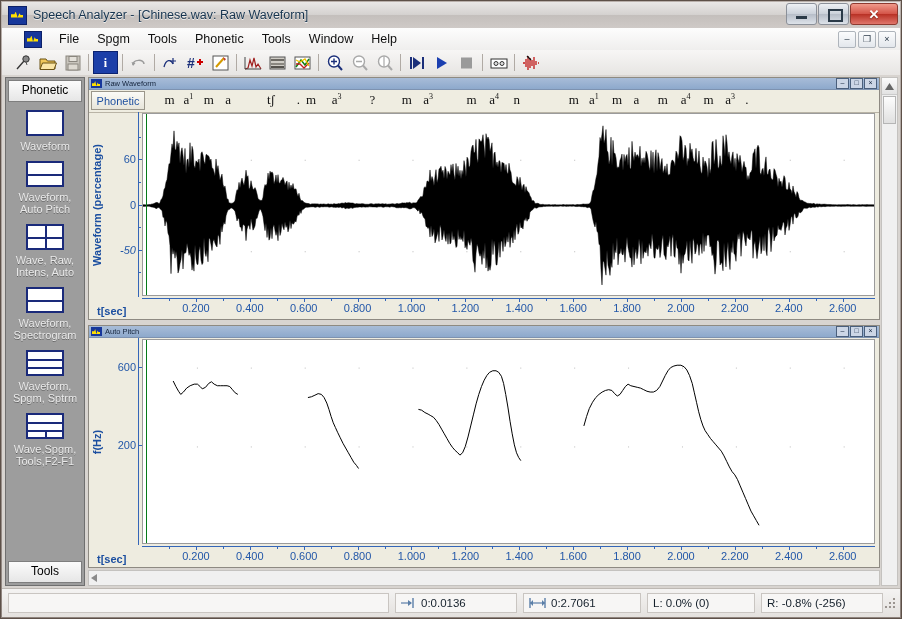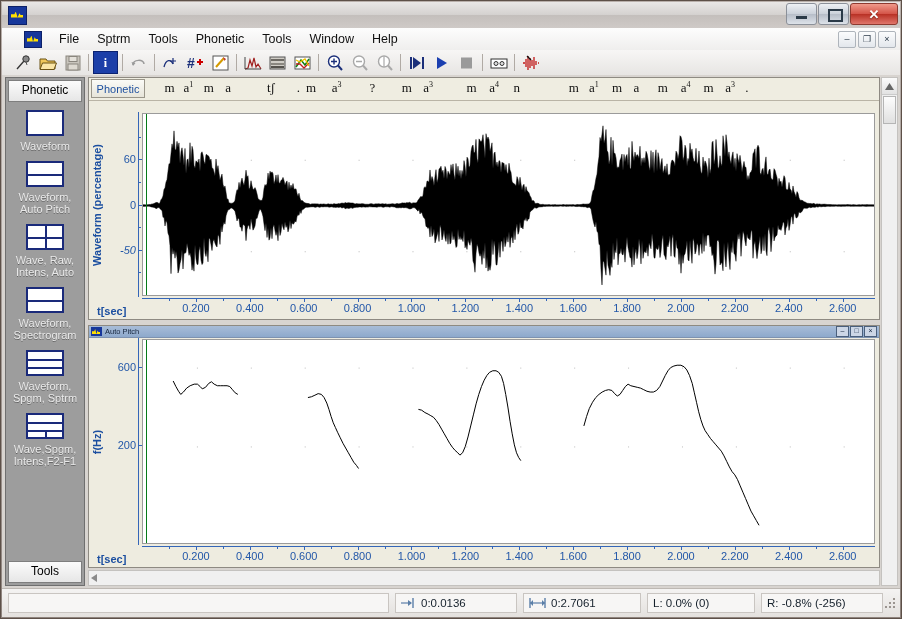--- a/index.html
+++ b/index.html
@@ -234,37 +234,38 @@
   .grip i{position:absolute;width:2px;height:2px;background:#9a948f;}
   svg{display:block;}
 </style>
 </head>
 <body>
 
 <div class="app">
 
   <div class="titlebar">
     <div class="title-icon"></div>
+    <div class="title-text">Speech Analyzer - [Chinese.wav: Raw Waveform]</div>
     <div class="win-btns">
       <div class="wb">
           <span class="min"></span>
         </div>
       <div class="wb">
           <span class="max"></span>
         </div>
       <div class="wb close">
           <span class="g">✕</span>
         </div>
     </div>
   </div>
 
   <div class="menubar">
     <div class="menu-icon"></div>
     <div class="menu-item">File</div>
-    <div class="menu-item">Sptrm</div>
+    <div class="menu-item">Spgm</div>
     <div class="menu-item">Tools</div>
     <div class="menu-item">Phonetic</div>
     <div class="menu-item">Tools</div>
     <div class="menu-item">Window</div>
     <div class="menu-item">Help</div>
     <div class="mdi-btns">
       <div class="mdi-b">–</div>
       <div class="mdi-b">❐</div>
       <div class="mdi-b">×</div>
     </div>
@@ -448,30 +449,39 @@
 Spgm, Sptrm</div>
         </div>
 
         <div class="sb-item">
           <div class="sb-glyph">
             <i style="left:0;right:0;top:7px;height:2px"></i>
             <i style="left:0;right:0;top:15px;height:2px"></i>
             <i style="top:15px;bottom:0;left:17px;width:2px"></i>
           </div>
           <div class="sb-label" style="white-space:pre-line">Wave,Spgm,
-Intens,F2-F1</div>
+Tools,F2-F1</div>
         </div>
 
       </div>
       <div class="sb-foot">Tools</div>
     </div>
 
     <div class="panels">
 
       <div class="panel top">
+        <div class="pcaption">
+          <div class="pcap-icon"></div>
+          <div class="pcap-title">Raw Waveform</div>
+          <div class="pcap-btns">
+            <div class="pcb">–</div>
+            <div class="pcb">□</div>
+            <div class="pcb">×</div>
+          </div>
+        </div>
 
         <div class="phon-row">
           <div class="phon-btn">Phonetic</div>
           <div id="phon-glyphs">
               <div class="phon-glyph" style="left: 75.6011px;">m</div>
               <div class="phon-glyph" style="left: 94.4651px;">a<sup>1</sup></div>
               <div class="phon-glyph" style="left: 114.676px;">m</div>
               <div class="phon-glyph" style="left: 136.235px;">a</div>
               <div class="phon-glyph" style="left: 178.006px;">tʃ</div>
               <div class="phon-glyph" style="left: 207.649px;">.</div>

